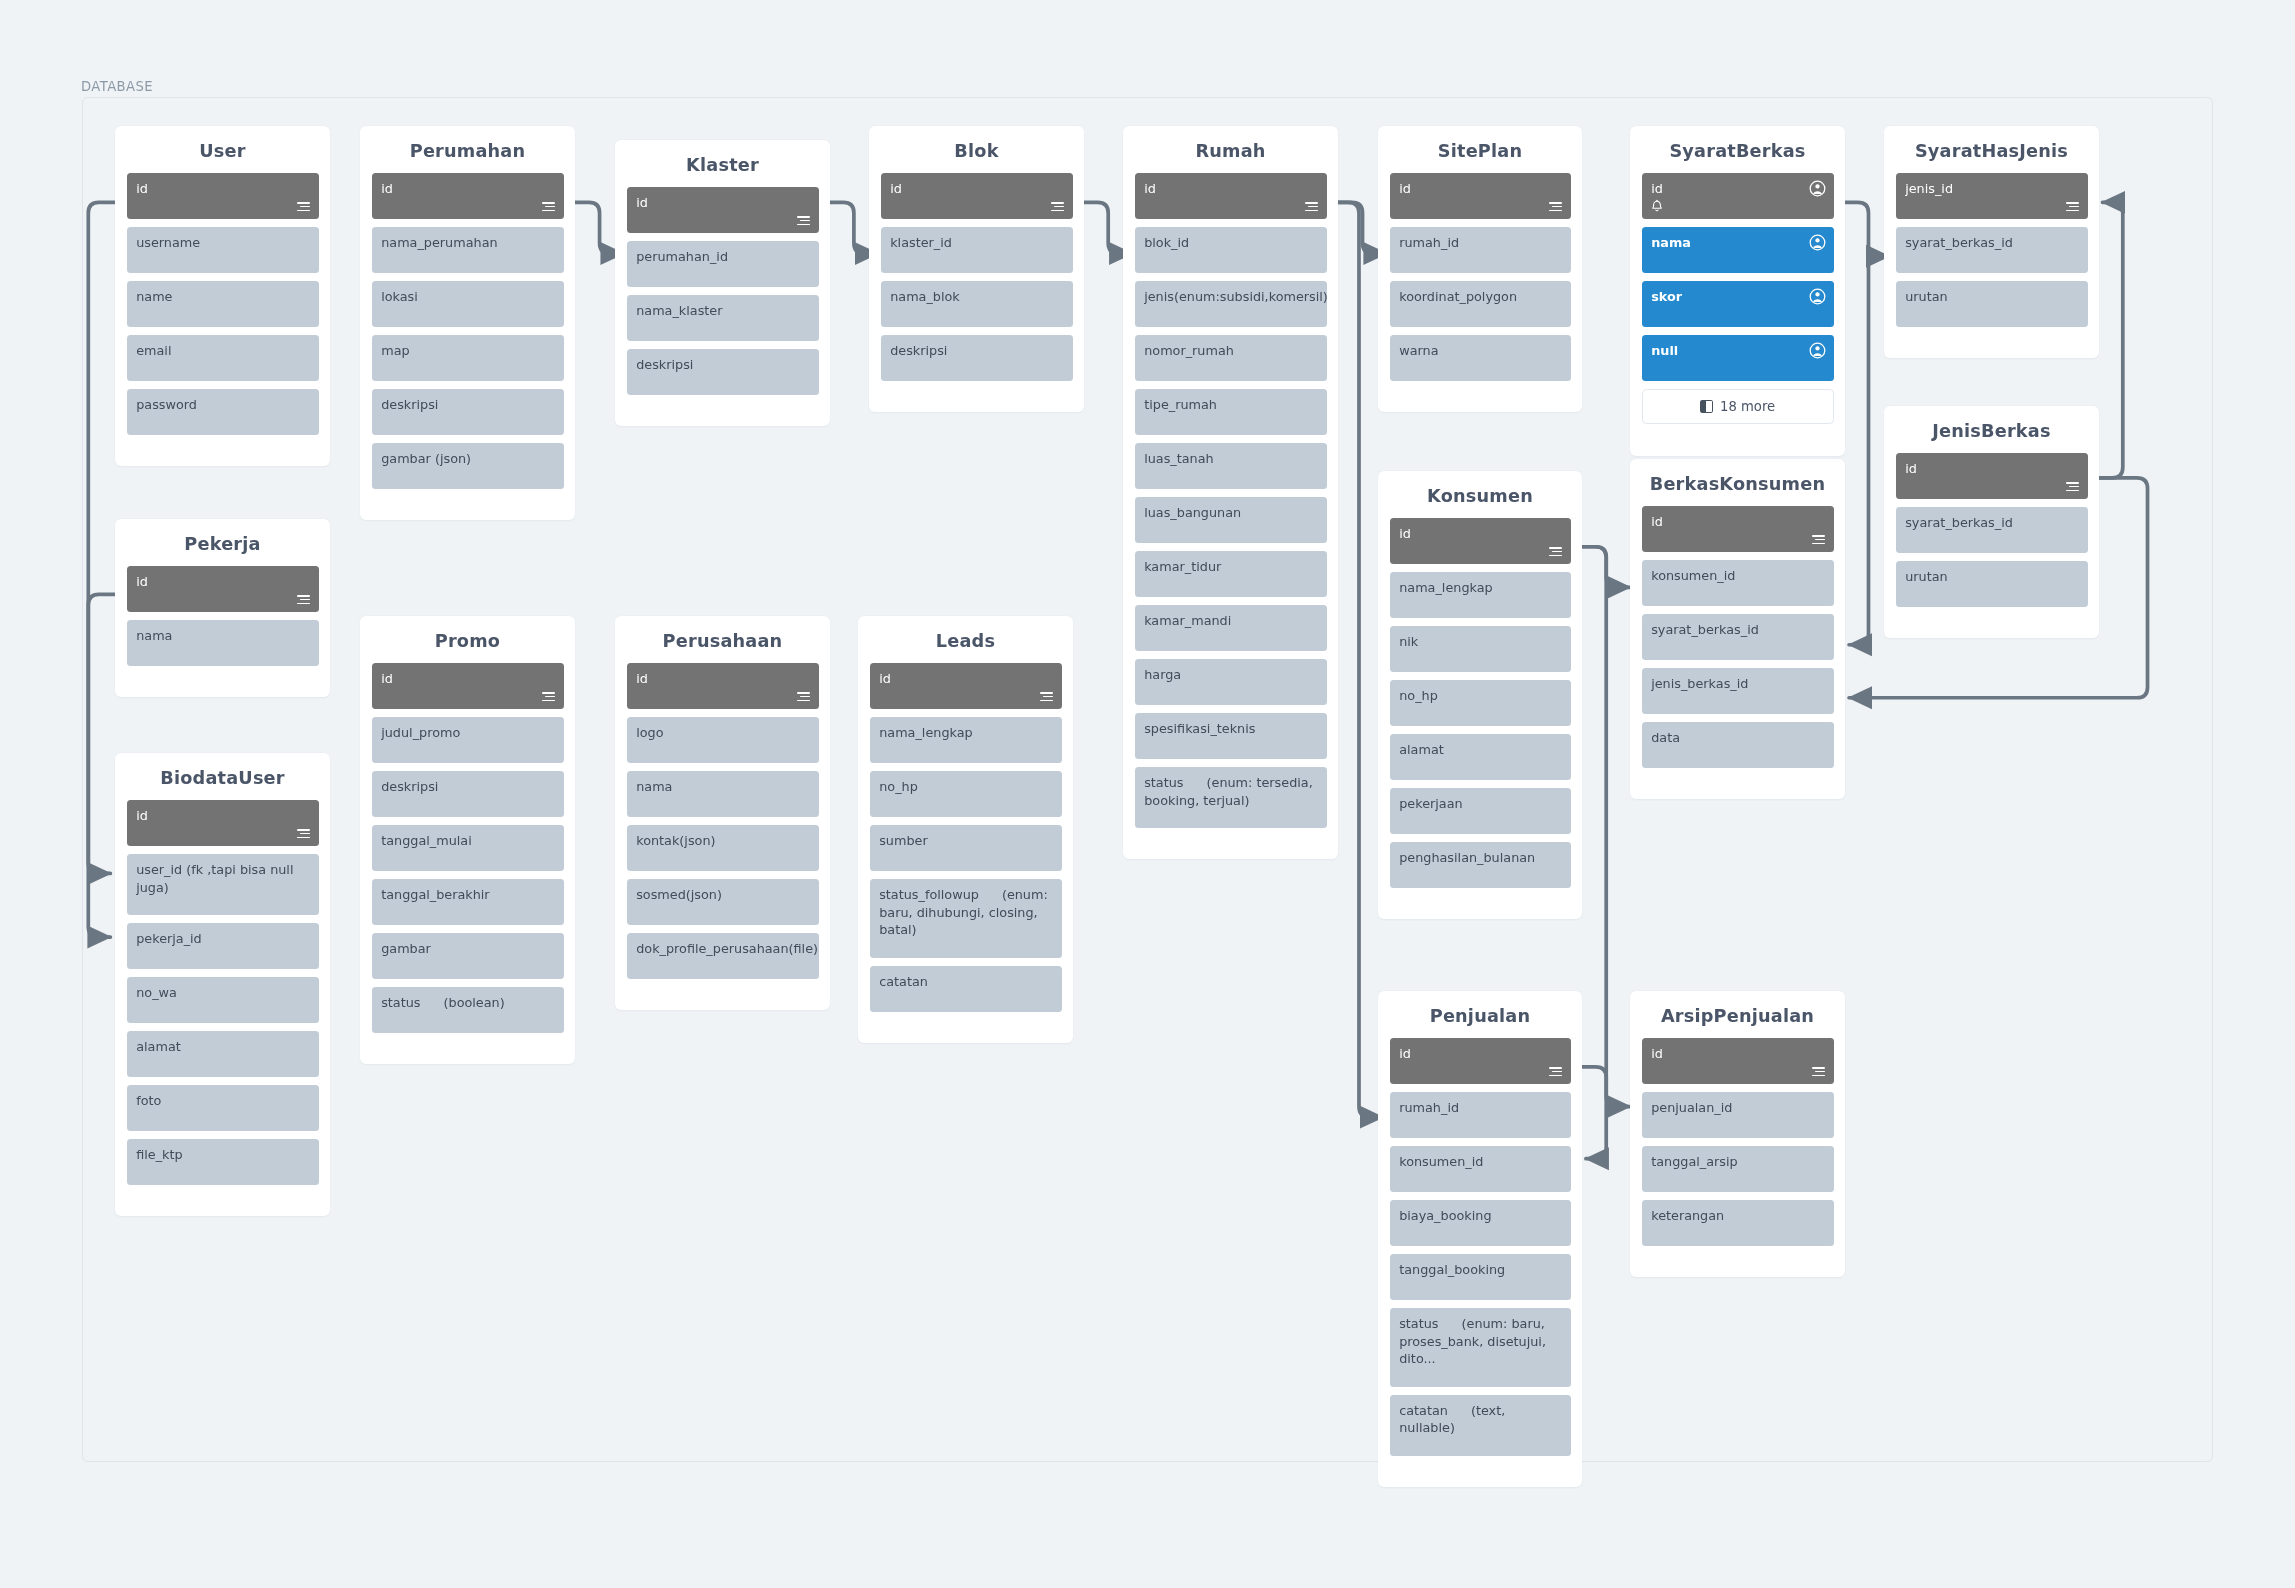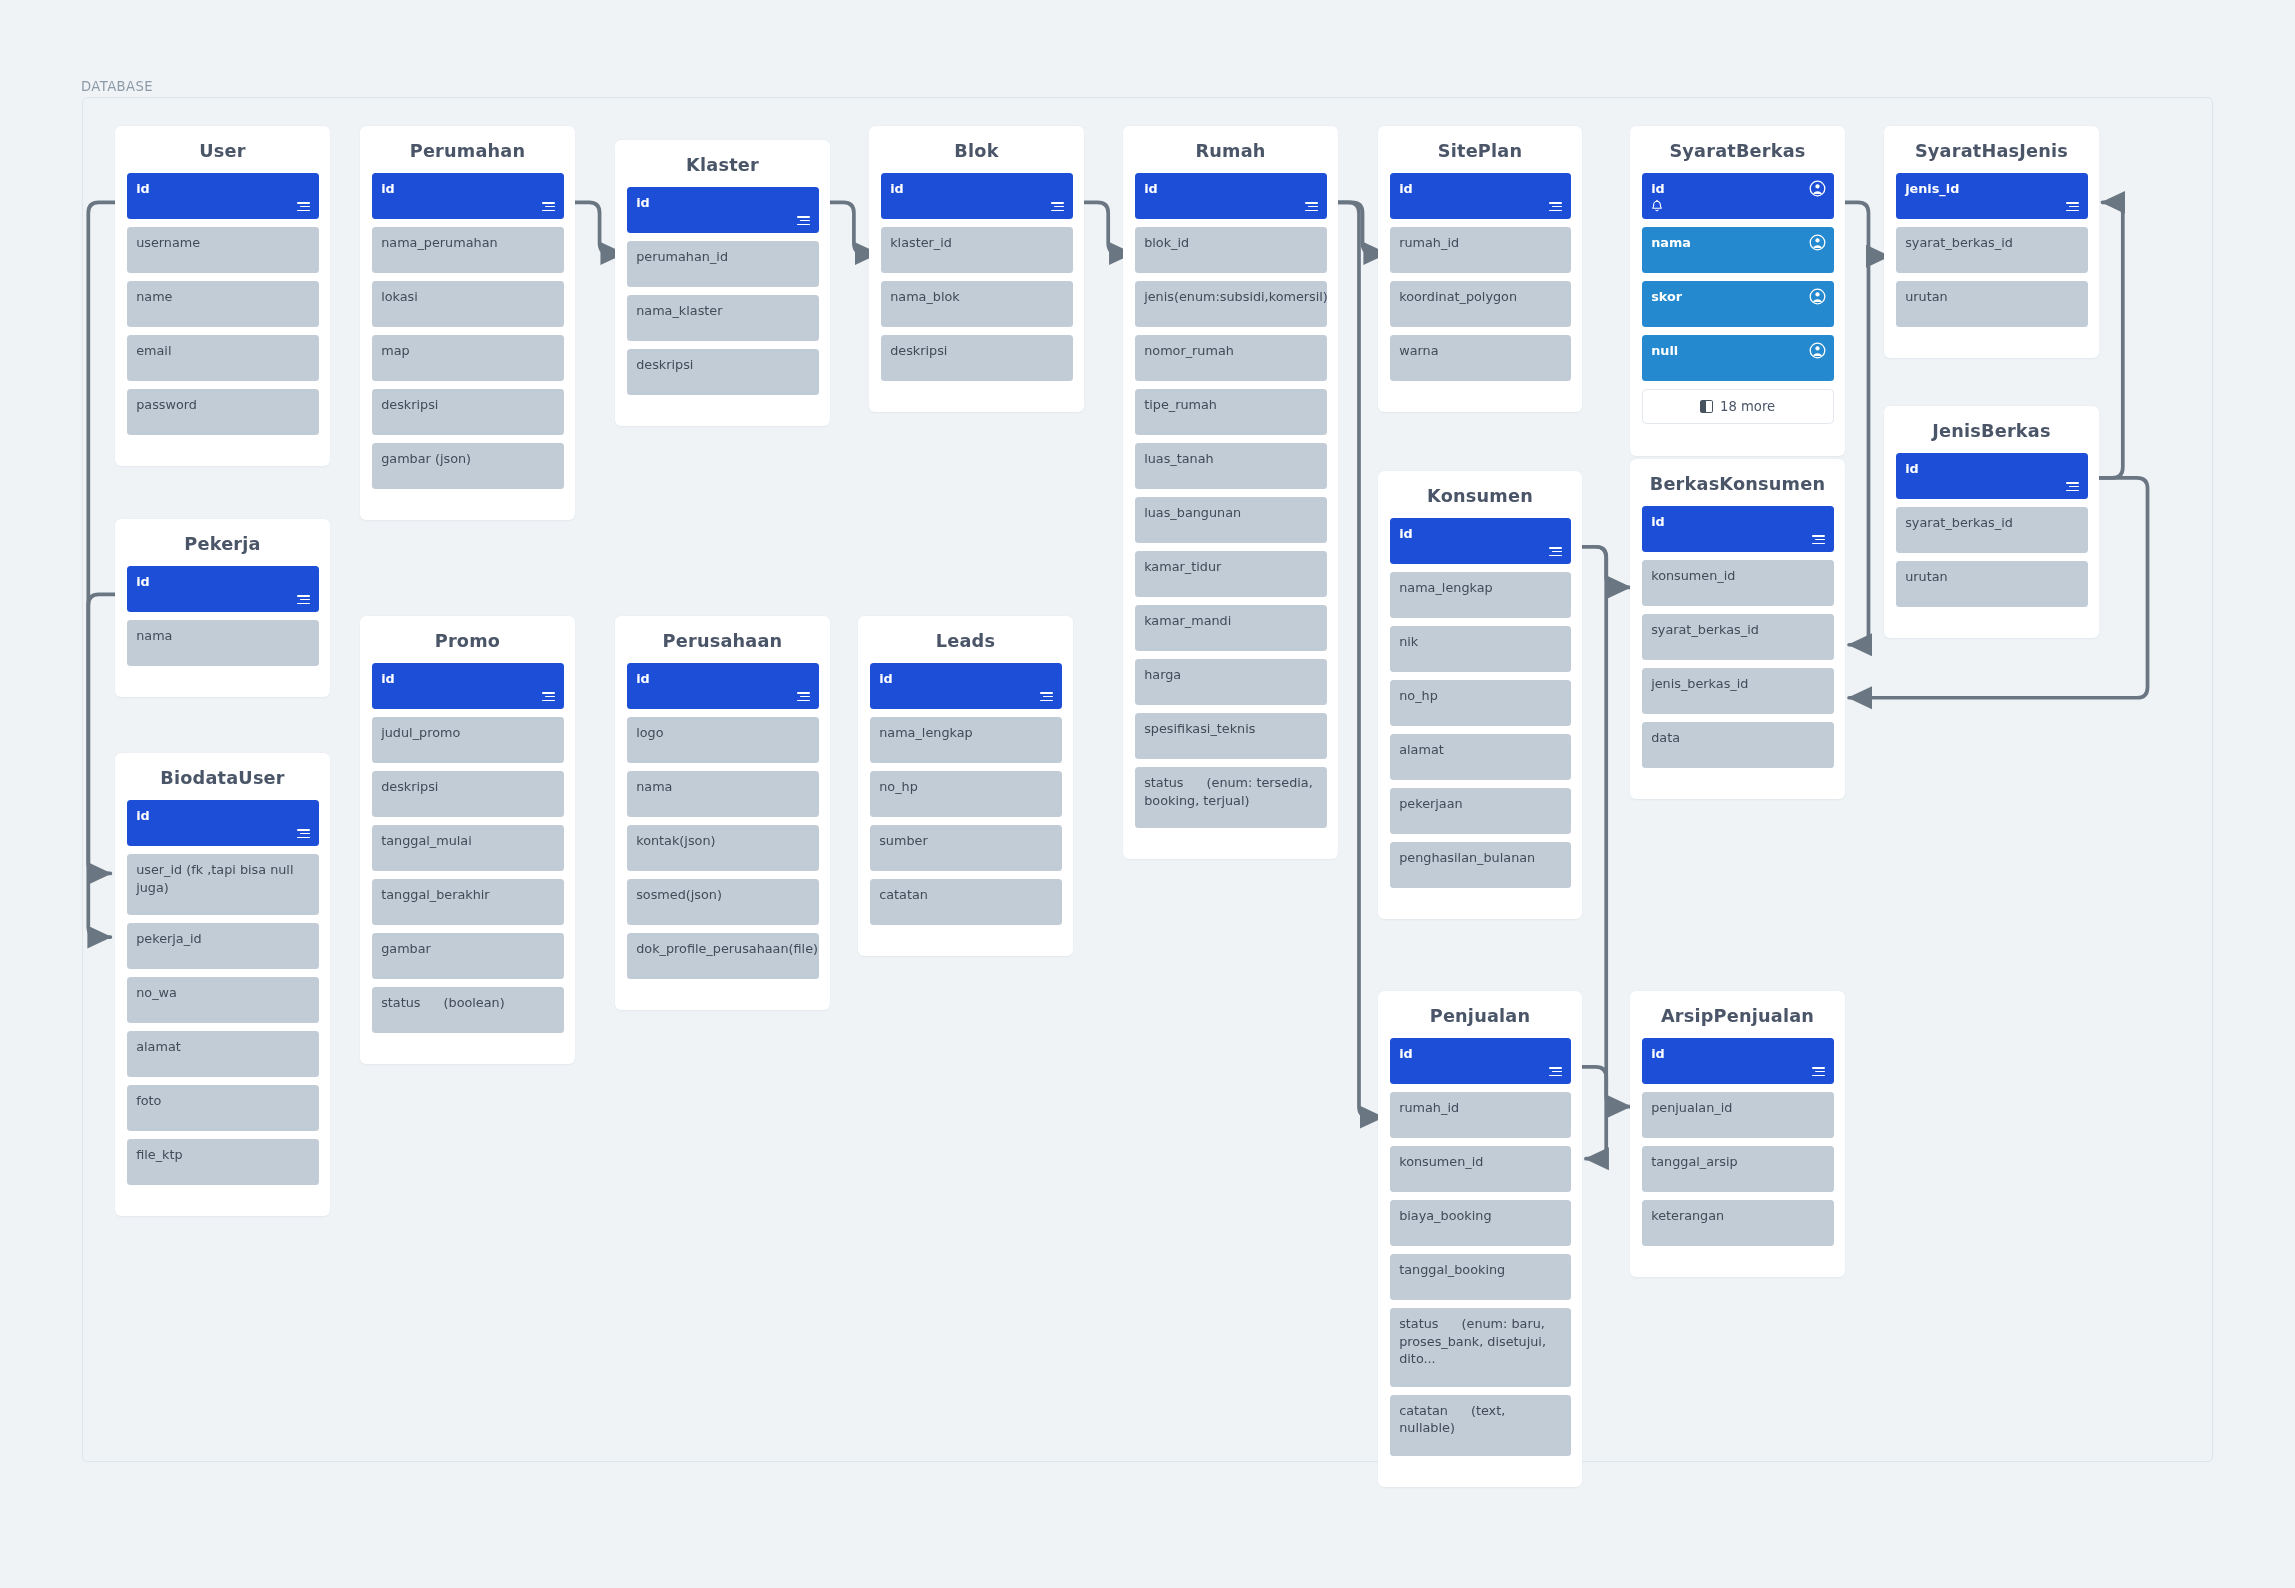--- a/index.html
+++ b/index.html
@@ -46,21 +46,21 @@
   .fld {
     position: relative;
     border-radius: 3.5px;
     margin-bottom: 8px;
     padding: 7px 9.7px 19.4px 9.7px;
     font-size: 12.8px;
     line-height: 1.35;
     min-height: 46px;
   }
   .fld.grey { background: #c2ccd6; color: #414b5a; }
-  .fld.pk   { background: #1d4ed8; color: #ffffff; font-weight: 700; }
+  .fld.pk   { background: #737373; color: #ffffff; font-weight: 400; }
   .fld.blue { background: #2489ce; color: #ffffff; font-weight: 700; }
   .fld .sfx { color: #41495a; font-weight: 400; }
 
   
   .ico-idx {
     position: absolute; right: 8.8px; bottom: 8px;
     width: 13.2px; height: 9.7px;
   }
   .ico-idx i { display:block; height:1.8px; background:#fff; border-radius:0.9px; margin-bottom:2.2px; }
   .ico-idx i:nth-child(1){ width:13.2px; }
@@ -248,20 +248,21 @@
       <div class="tbl" style="left: 858px; top: 616px; width: 215px;">
         <div class="tbl-title">Leads</div>
         <div class="fld pk"><span>id</span><span class="ico-idx">
             <i></i>
             <i></i>
             <i></i>
           </span></div>
         <div class="fld grey"><span>nama_lengkap</span></div>
         <div class="fld grey"><span>no_hp</span></div>
         <div class="fld grey"><span>sumber</span></div>
+        <div class="fld grey" style="min-height: 55px;"><span>status_followup</span><span class="sfx" style="margin-left: 23px;">(enum: baru, dihubungi, closing, batal)</span></div>
         <div class="fld grey"><span>catatan</span></div>
         <div style="height: 23px;"></div>
       </div>
       <div class="tbl" style="left: 1123px; top: 126px; width: 215px;">
         <div class="tbl-title">Rumah</div>
         <div class="fld pk"><span>id</span><span class="ico-idx">
             <i></i>
             <i></i>
             <i></i>
           </span></div>

